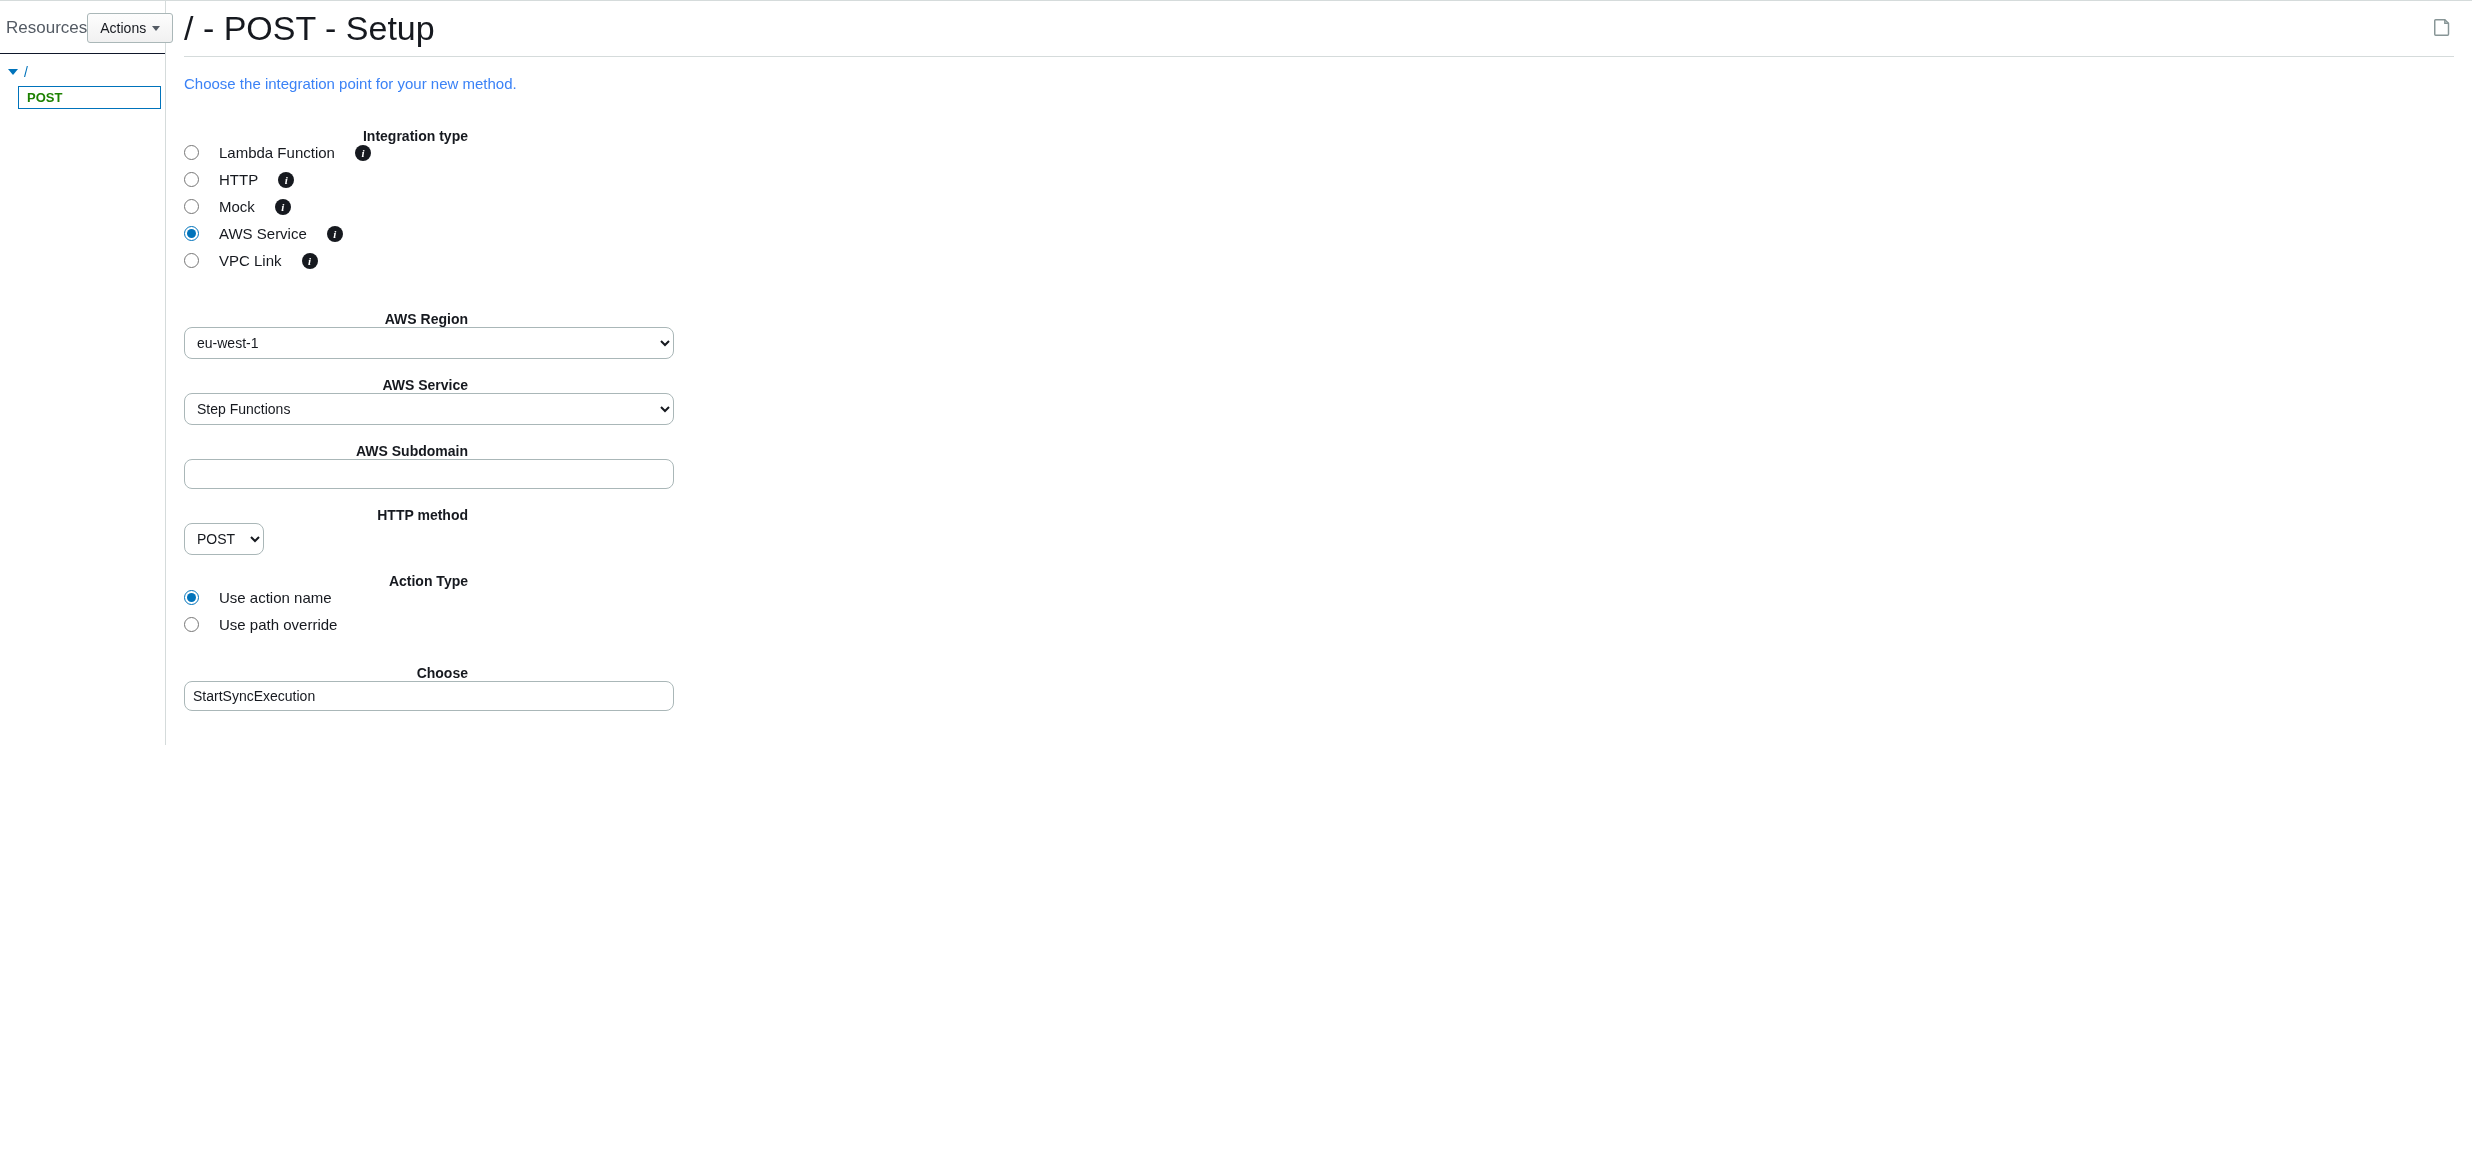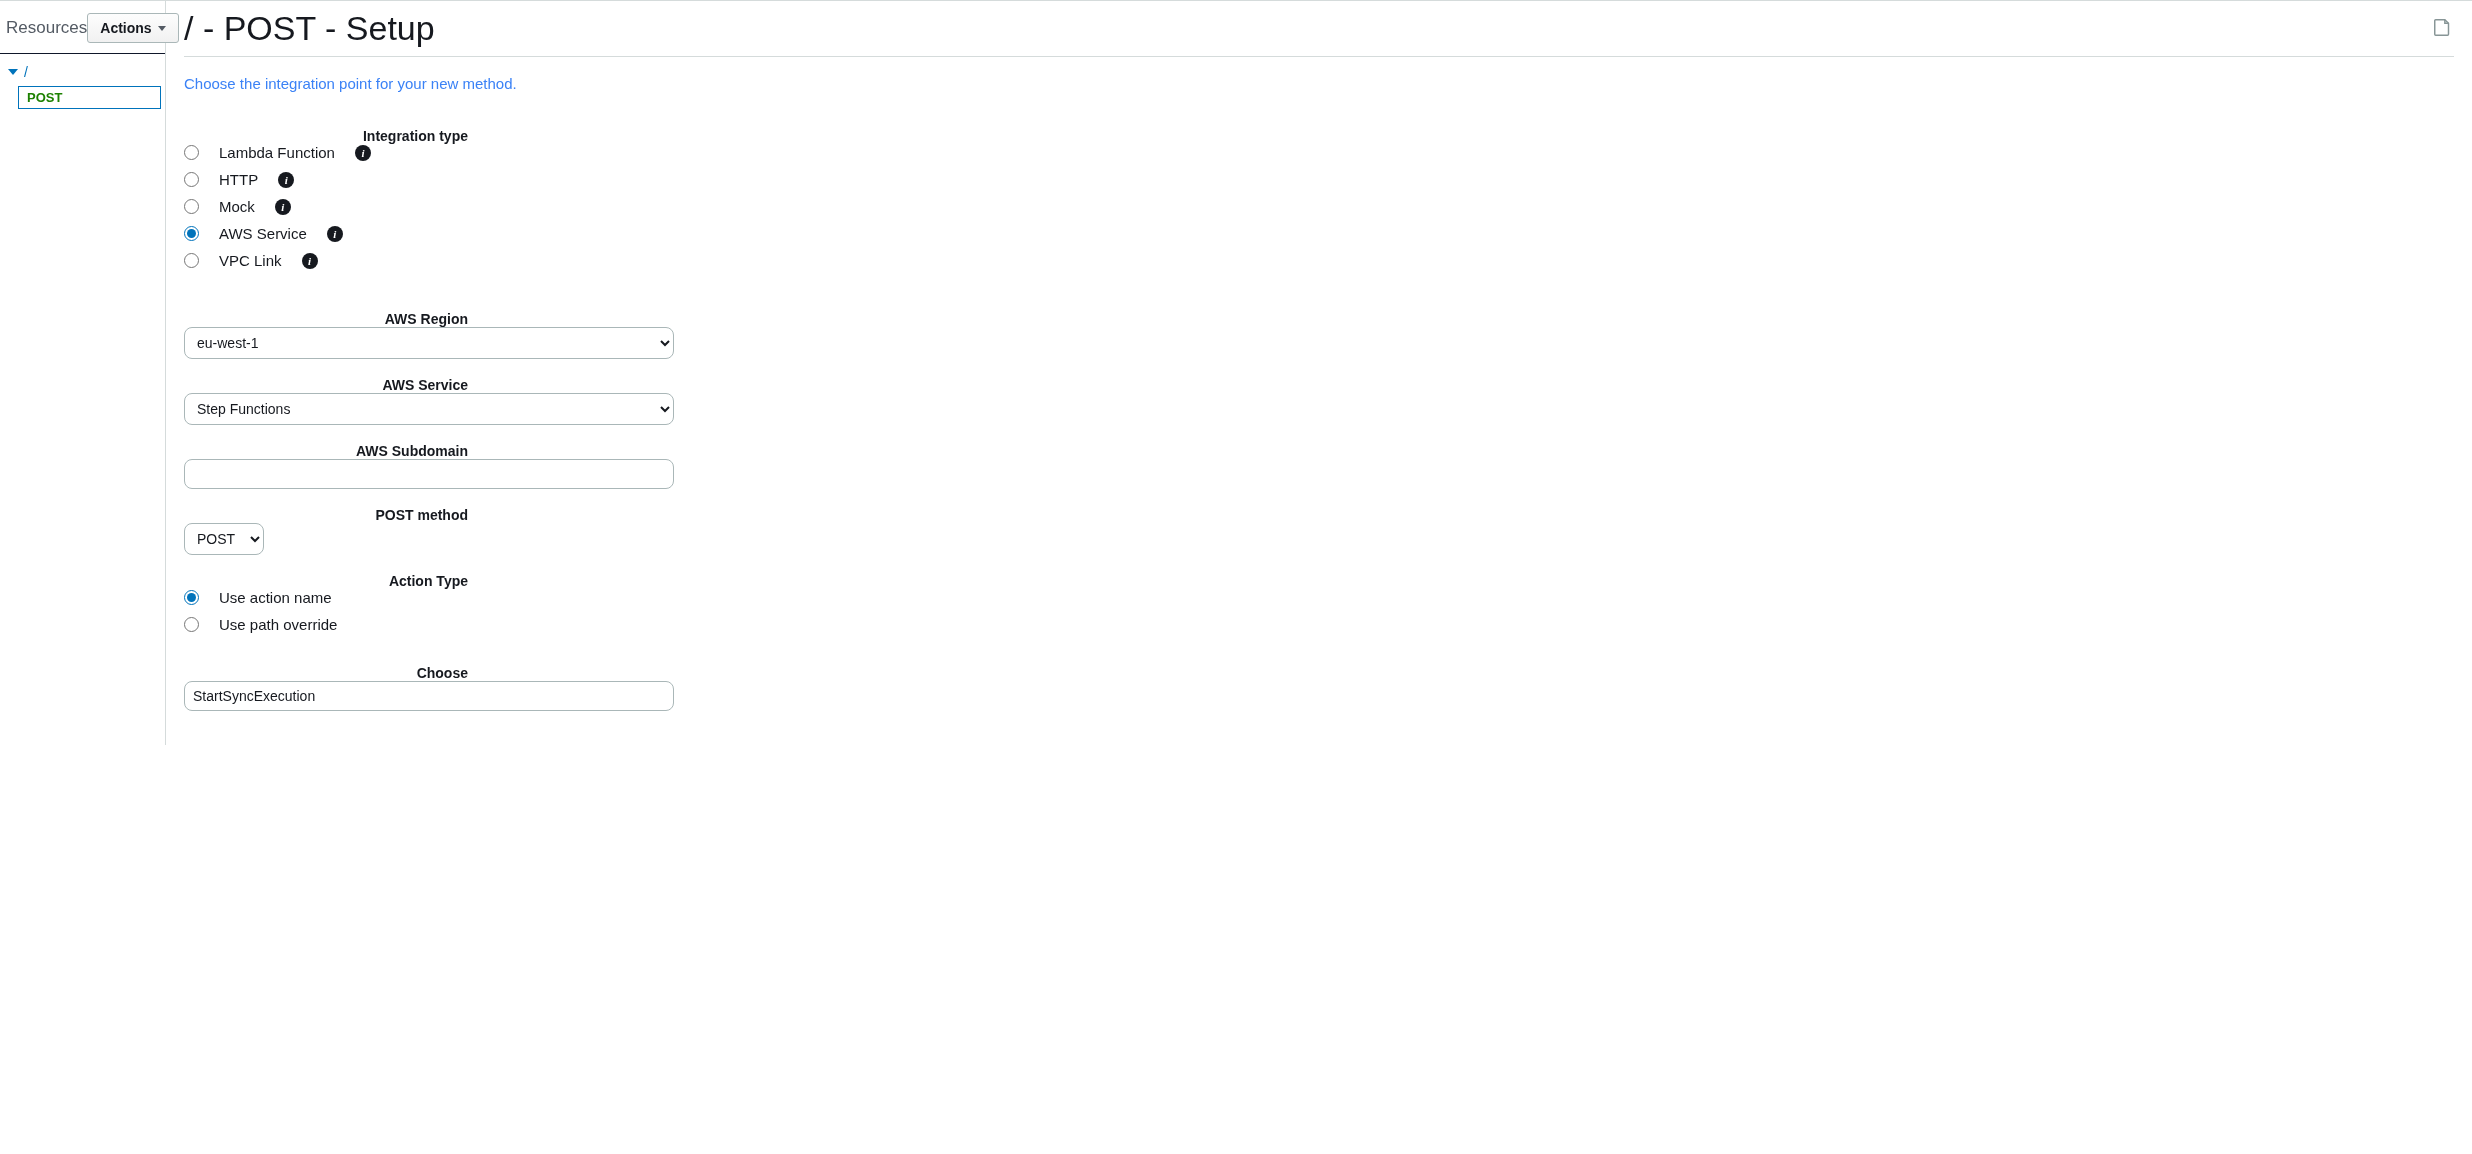--- a/index.html
+++ b/index.html
@@ -36,21 +36,21 @@
     font-size: 17px;
     font-weight: 400;
     color: #545b64;
   }
   .actions-btn {
     background: linear-gradient(#fdfdfd, #f1f1f1);
     border: 1px solid #aab7b8;
     border-radius: 3px;
     padding: 6px 12px;
     font-size: 14px;
-    font-weight: 700;
+    font-weight: 400;
     color: #16191f;
     cursor: pointer;
     display: inline-flex;
     align-items: center;
     gap: 6px;
   }
   .actions-btn .caret {
     display: inline-block;
     width: 0;
     height: 0;
@@ -279,21 +279,21 @@
       </div>
 
       <div class="form-row">
         <div class="form-label">AWS Subdomain</div>
         <div class="form-control-wrap">
           <input type="text" class="wide-input" value="" style="">
         </div>
       </div>
 
       <div class="form-row">
-        <div class="form-label">POST method</div>
+        <div class="form-label">HTTP method</div>
         <div class="form-control-wrap">
           <select class="narrow-select">
             <option>POST</option>
           </select>
         </div>
       </div>
 
       <div class="form-row">
         <div class="form-label">Action Type</div>
         <div class="form-control-wrap radio-group">

